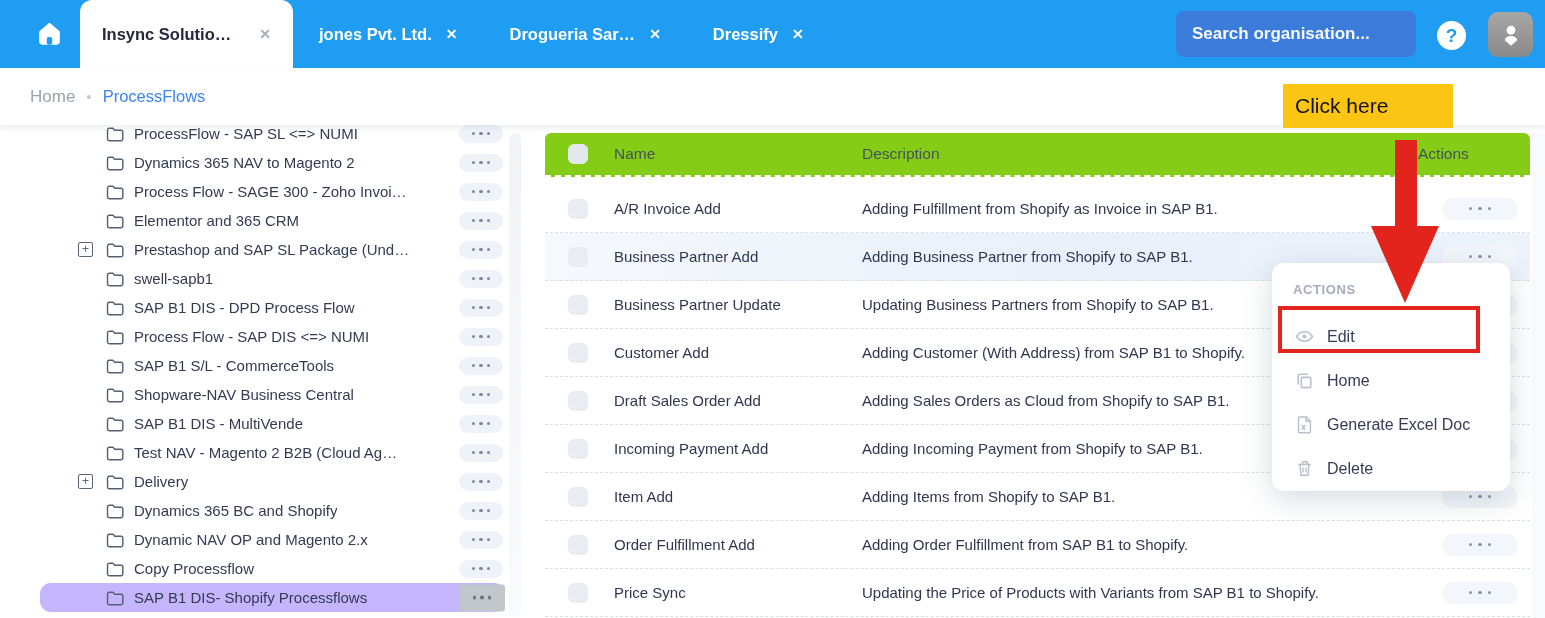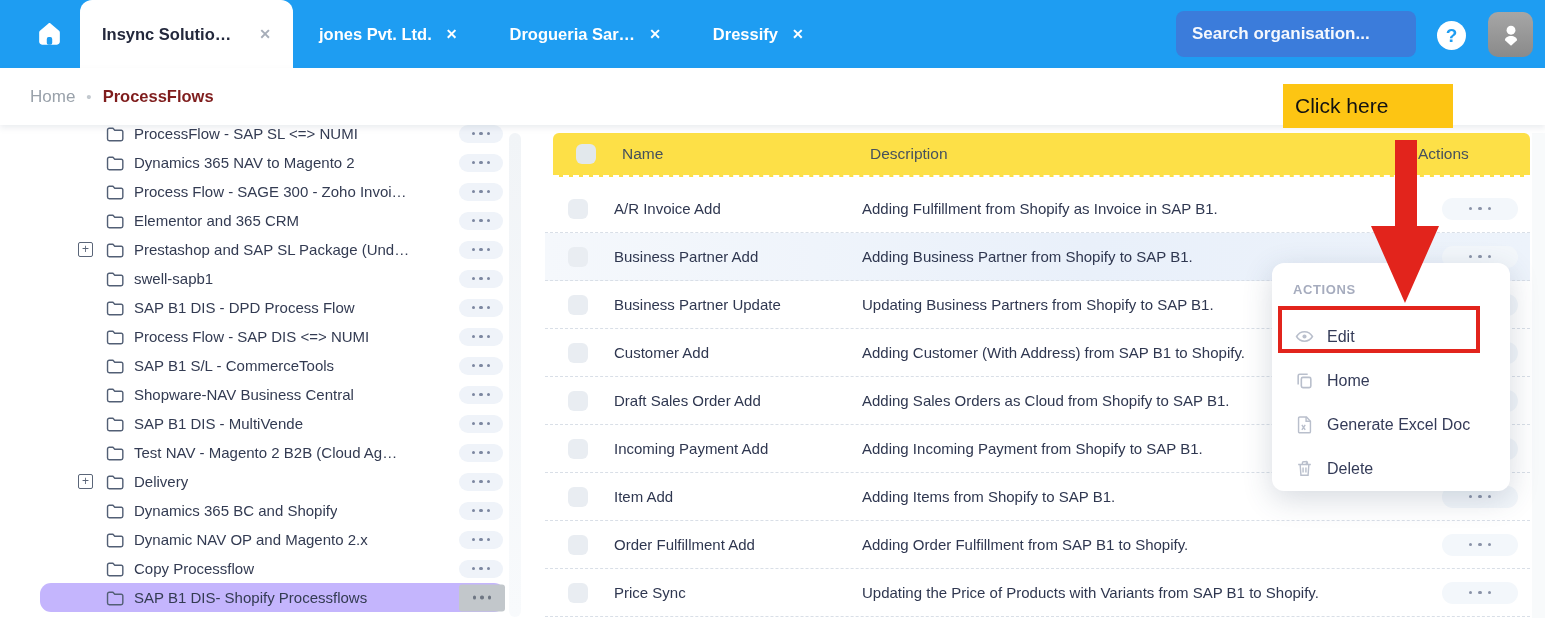--- a/index.html
+++ b/index.html
@@ -60,21 +60,21 @@
   }
 
   
   .breadcrumb-bar {
     position: absolute; left: 0; top: 68px; width: 1545px; height: 57px;
     background: #fff; box-shadow: 0 3px 6px rgba(110,130,150,0.14);
     display: flex; align-items: center; padding-left: 30px; gap: 11px; z-index: 5;
   }
   .bc-home { color: #99A1AA; font-size: 17px; cursor: pointer; }
   .bc-dot { color: #C3C9CF; font-size: 15px; }
-  .bc-current { color: #7f1d1d; font-size: 16.5px; font-weight: 700; }
+  .bc-current { color: #3b82f6; font-size: 16.5px; font-weight: 400; }
 
   
   .sidebar {
     position: absolute; left: 0; top: 125px; width: 510px; height: 493px;
     background: #fff; overflow: hidden;
   }
   .tree { margin-top: -6px; }
   .tree-item {
     height: 29px; margin-left: 40px; width: 465px;
     display: flex; align-items: center; position: relative;
@@ -108,24 +108,24 @@
     background: linear-gradient(180deg,#F1F4F7,#F8FAFC); border-radius: 6px; z-index: 2;
   }
   .page-right-strip {
     position: absolute; left: 1532px; top: 133px; width: 13px; height: 485px;
     background: #F8FAFB;
   }
 
   
   .main { position: absolute; left: 545px; top: 133px; width: 985px; height: 485px; }
   .thead {
-    height: 44px; background: #fde047; border-radius: 6px 6px 0 0;
+    height: 44px; background: #84cc16; border-radius: 6px 6px 0 0;
     display: grid; grid-template-columns: 46px 248px 1fr 108px; align-items: center;
     padding: 0 12px 0 23px; border-bottom: 2px dashed #FFFFFF;
-    color: #46515D; font-size: 15.5px; font-weight: 500; margin-left: 8px;
+    color: #46515D; font-size: 15.5px; font-weight: 500;
   }
   .th-checkbox { width: 20px; height: 20px; border-radius: 6px; background: #E2E8EC; cursor: pointer; }
   .tbody { margin-top: 8px; }
   .trow {
     height: 48px; display: grid; grid-template-columns: 46px 248px 1fr 108px;
     align-items: center; padding: 0 12px 0 23px;
     border-bottom: 1px dashed #D9DFE7; background: #fff;
   }
   .trow.highlighted { background: linear-gradient(90deg,#F5F8FC 0%,#E9F0FA 55%,#EDF3FB 100%); }
   .row-checkbox { width: 20px; height: 20px; border-radius: 6px; background: #E9EDF2; cursor: pointer; }

